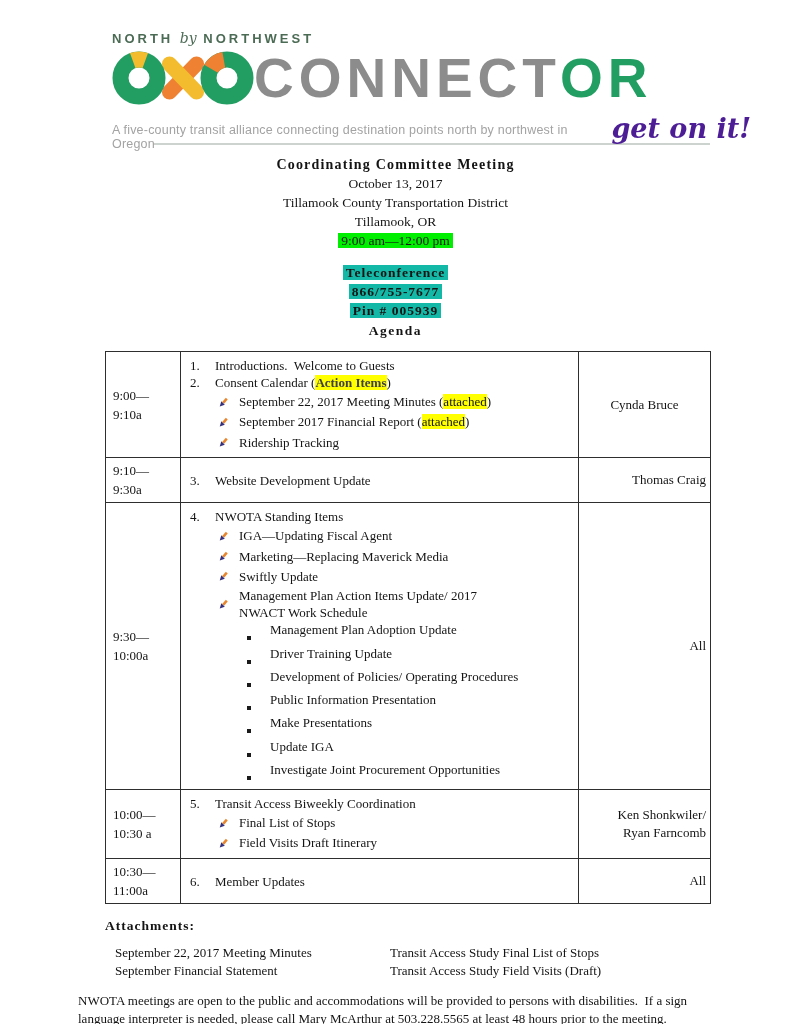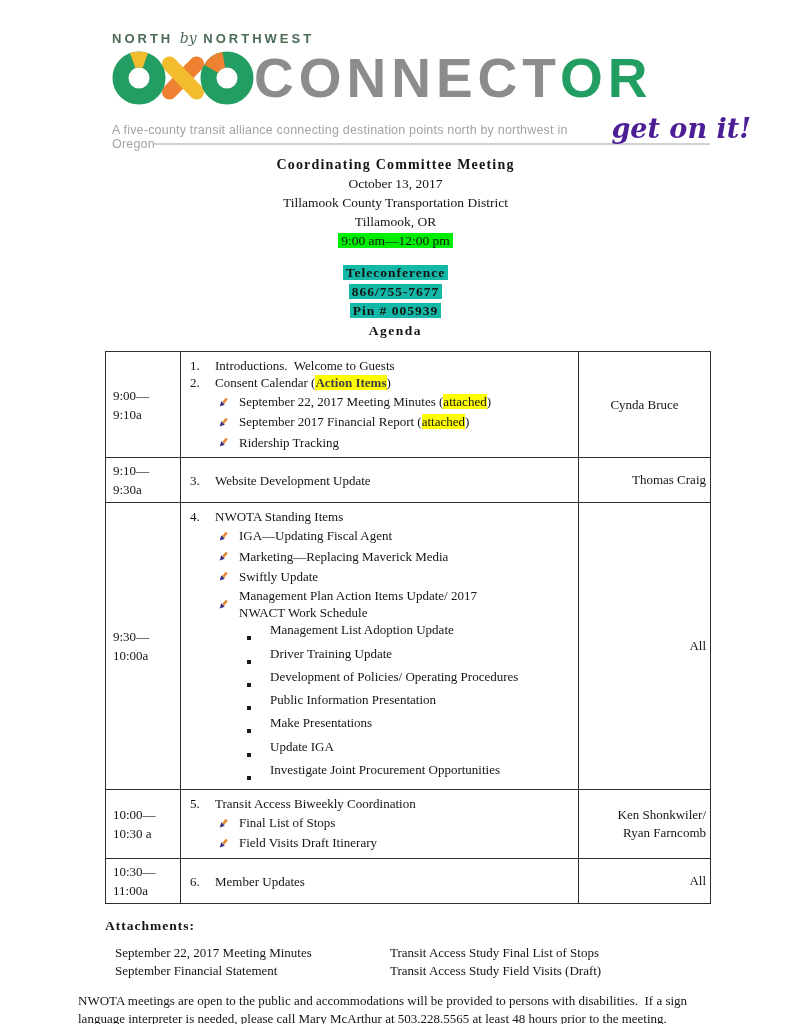--- a/index.html
+++ b/index.html
@@ -202,21 +202,21 @@
           <div class="bullet">
             <span class="icon"><svg width="11" height="11" viewBox="0 0 12 12">
                   <path d="M9.6 1.8 L5.6 6.3" stroke="#e8862e" stroke-width="2.8"></path>
                   <path d="M1.9 10.3 L7.4 8.4 L3.6 4.6 Z" fill="#36317e"></path>
                 </svg></span>
             <span class="txt">Management Plan Action Items Update/ 2017
 NWACT Work Schedule</span>
           </div>
           <div class="sub">
               <span class="sq-wrap"><span class="sq"></span></span>
-              <span class="txt">Management List Adoption Update</span>
+              <span class="txt">Management Plan Adoption Update</span>
             </div>
           <div class="sub">
               <span class="sq-wrap"><span class="sq"></span></span>
               <span class="txt">Driver Training Update</span>
             </div>
           <div class="sub">
               <span class="sq-wrap"><span class="sq"></span></span>
               <span class="txt">Development of Policies/ Operating Procedures</span>
             </div>
           <div class="sub">

